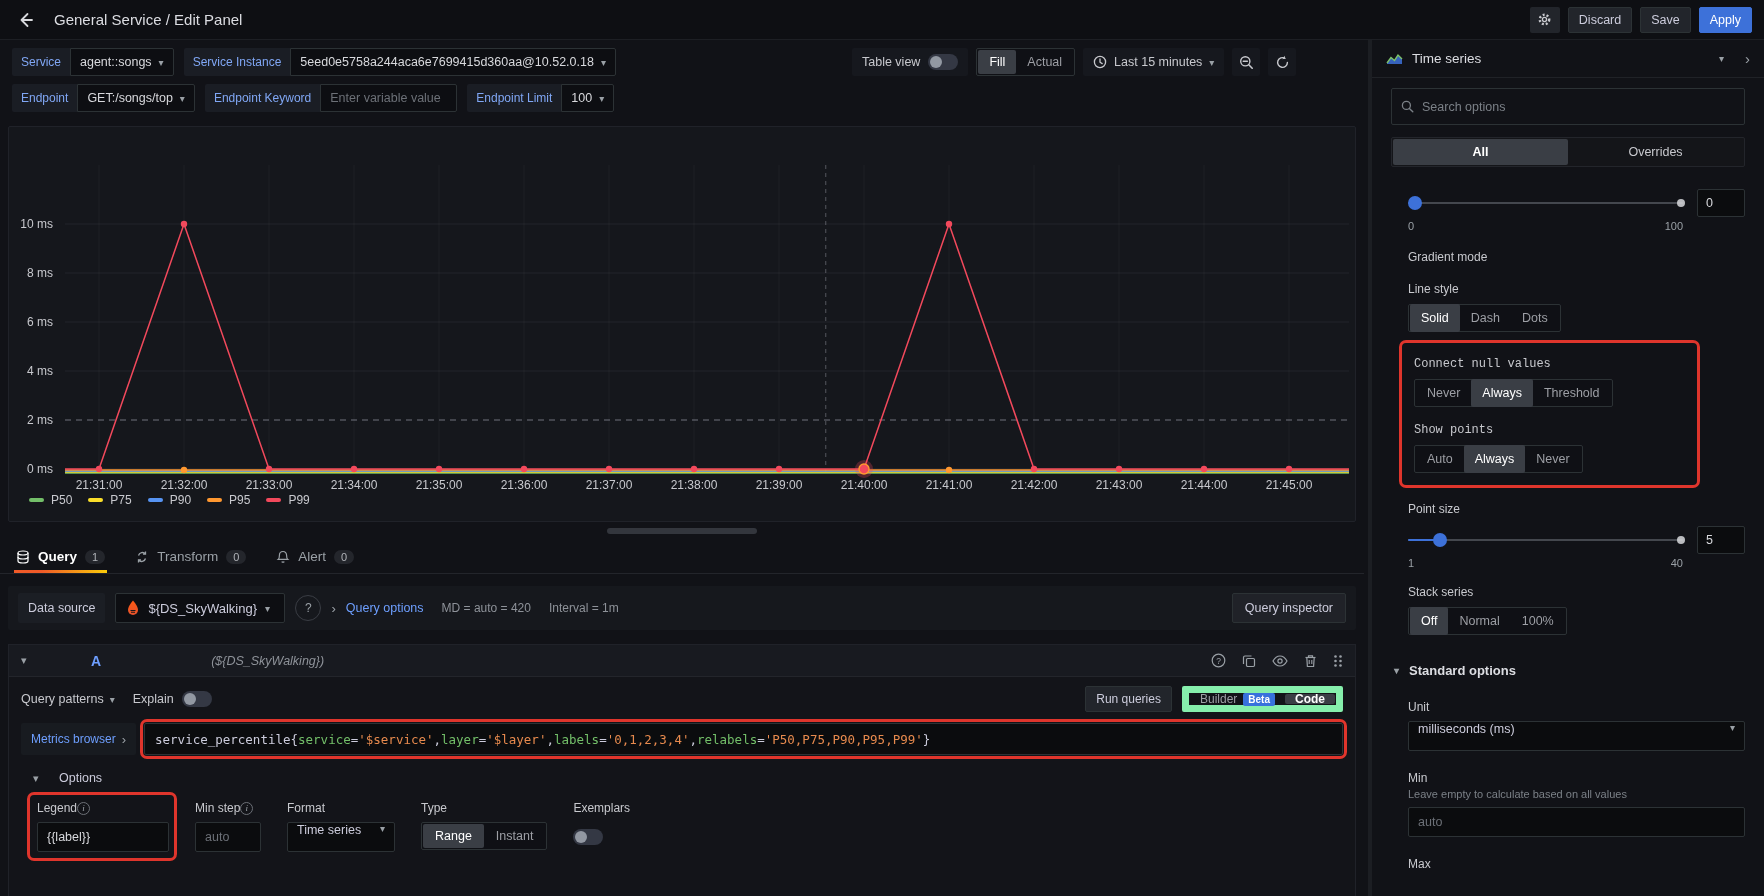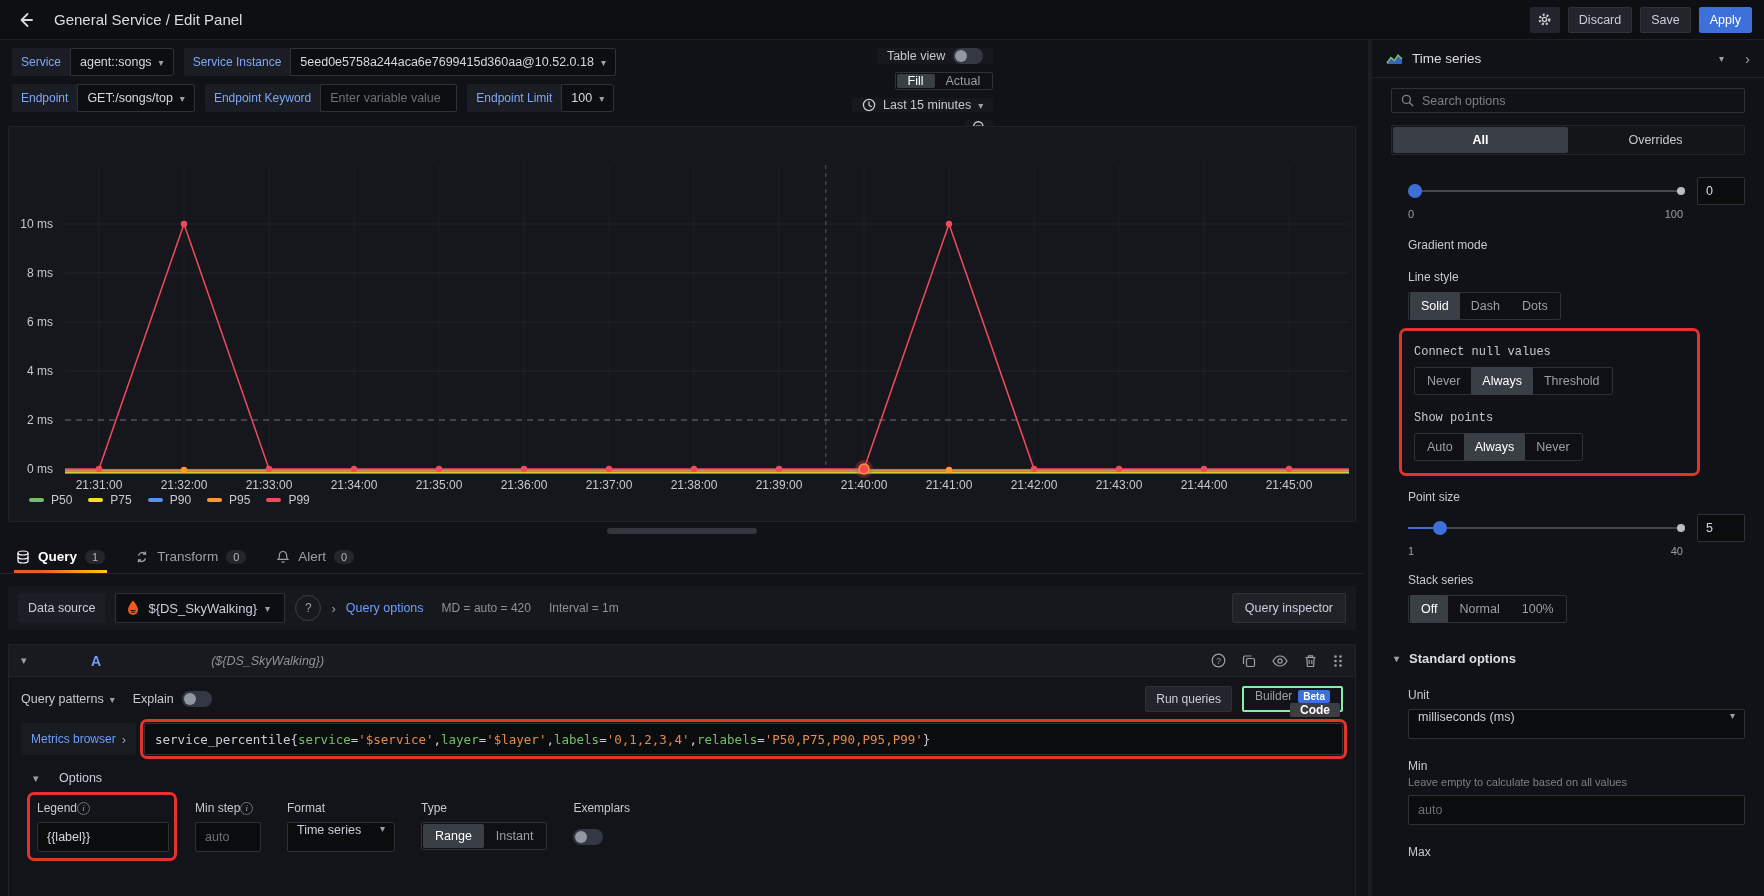--- a/index.html
+++ b/index.html
@@ -19,21 +19,21 @@
   
   .vars-row { position:absolute; left:12px; display:flex; align-items:center; gap:10px; height:28px; }
   .var-group { display:flex; align-items:stretch; height:28px; }
   .var-label { background:#1a1d24; color:#80a7f5; font-size:12px; display:flex; align-items:center; padding:0 9px; border-radius:2px 0 0 2px; }
   .var-value { background:#0d0e12; border:1px solid #2c3235; border-radius:0 2px 2px 0; display:flex; align-items:center; padding:0 9px; gap:7px; color:#d8d9dd; font-size:12.5px; cursor:pointer; }
   .var-value input { background:transparent; border:0; outline:0; color:#d8d9dd; font-size:12.5px; width:122px; font-family:"Liberation Sans",sans-serif; }
   .var-value input::placeholder { color:#6c7077; }
   .chev { color:#9aa0a6; font-size:10px; }
 
   
-  .toolbar-right { position:absolute; top:48px; left:852px; height:28px; display:flex; align-items:flex-end; gap:8px;flex-direction:column; }
+  .toolbar-right { position:absolute; top:48px; left:852px; height:28px; display:flex; align-items:flex-start; gap:8px; }
   .tv-group { height:28px; background:#16181e; border-radius:2px; display:flex; align-items:center; padding:0 10px; gap:8px; color:#c8c9ce; font-size:12.5px; }
   .toggle { width:30px; height:16px; border-radius:8px; background:#343844; position:relative; cursor:pointer; flex:none; }
   .toggle .knob { position:absolute; left:2px; top:2px; width:12px; height:12px; border-radius:50%; background:#9298a2; }
   .seg { display:flex; align-items:center; height:28px; background:#0f1015; border:1px solid #2c3235; border-radius:2px; padding:1px; }
   .seg .seg-item { height:100%; display:flex; align-items:center; padding:0 11px; color:#9d9fa5; font-size:12.5px; cursor:pointer; border-radius:2px; white-space:nowrap; }
   .seg .seg-item.active { background:#3a3e45; color:#fff; font-weight:500; }
   .time-picker { height:28px; background:#16181e; border-radius:2px; display:flex; align-items:center; gap:7px; padding:0 10px; color:#c8c9ce; font-size:12.5px; cursor:pointer; }
   .sq-icon { width:28px; height:28px; background:#16181e; border-radius:2px; display:flex; align-items:center; justify-content:center; cursor:pointer; }
 
   
@@ -72,21 +72,21 @@
   .qc-chevron { color:#9aa0a6; font-size:11px; cursor:pointer; width:18px; }
   .qc-ref { color:#6e9fff; font-weight:700; font-size:14px; margin-left:52px; cursor:pointer; }
   .qc-ds-hint { color:#8e9299; font-style:italic; font-size:12.5px; margin-left:110px; }
   .qc-icons { margin-left:auto; display:flex; align-items:center; gap:16px; color:#9aa0a6; }
   .qc-icons .qi { cursor:pointer; display:flex; align-items:center; }
   .qc-row2 { height:44px; display:flex; align-items:center; padding:0 12px; gap:18px; }
   .muted-link { color:#c8c9ce; font-size:12.5px; display:flex; gap:6px; align-items:center; cursor:pointer; }
   .explain { display:flex; align-items:center; gap:8px; color:#c8c9ce; font-size:12.5px; }
   .qc-row2-right { margin-left:auto; display:flex; align-items:center; gap:10px; }
   .run-btn { height:26px; border:1px solid #2c3235; background:#22252b; border-radius:2px; padding:0 10px; display:flex; align-items:center; font-size:12px; cursor:pointer; }
-  .bc-group { display:flex; align-items:flex-end; height:26px; border:2px solid #86efac; border-radius:2px; padding:1px;flex-direction:column; }
+  .bc-group { display:flex; align-items:flex-start; height:26px; border:7px solid #86efac; border-radius:2px; padding:1px; }
   .bc-item { height:100%; display:flex; align-items:center; gap:6px; padding:0 10px; color:#9d9fa5; font-size:12px; cursor:pointer; border-radius:2px; }
   .bc-item.active { background:#3a3e45; color:#fff; font-weight:600; }
   .beta-badge { background:#3871dc; color:#fff; font-size:10px; padding:1px 5px; border-radius:2px; font-weight:700; }
   .qc-row3 { display:flex; align-items:stretch; padding:0 12px; gap:8px; height:32px; margin-top:2px; }
   .mb-btn { background:#181b20; display:flex; align-items:center; gap:6px; padding:0 10px; color:#6e9fff; font-size:12px; font-weight:500; cursor:pointer; border-radius:2px; white-space:nowrap; }
   .expr-wrap { position:relative; flex:1; }
   .expr { width:100%; height:100%; background:#0b0c0e; border:1px solid #2c3235; border-radius:2px; display:flex; align-items:center; padding:0 10px; font-family:"DejaVu Sans Mono", monospace; font-size:12.5px; white-space:nowrap; overflow:hidden; cursor:text; }
   .tk-p { color:#ccccdc; } .tk-k { color:#73bf69; } .tk-v { color:#e78a4e; }
   .annot { position:absolute; border:3px solid #df352c; border-radius:7px; pointer-events:none; }
   .expr-annot { left:-4px; right:-4px; top:-4px; bottom:-4px; }
@@ -102,21 +102,21 @@
   .legend-annot { left:-10px; right:-8px; top:-9px; bottom:-9px; }
   .seg.small .seg-item { padding:0 12px; }
 
   
   .sidebar { position:absolute; left:1368px; top:40px; width:396px; bottom:0; background:#111217; border-left:4px solid #1c1e23; }
   .sb-header { height:38px; border-bottom:1px solid #202227; display:flex; align-items:center; padding:0 14px; gap:9px; }
   .sb-header .sb-title { font-size:13.5px; color:#dcdde2; }
   .sb-header .chev { margin-left:auto; }
   .sb-collapse { color:#9aa0a6; font-size:15px; margin-left:12px; cursor:pointer; }
   .sb-content { position:absolute; top:38px; bottom:0; left:0; right:0; overflow:hidden; padding:10px 19px 0 36px; }
-  .search-box { margin-left:-17px; height:25px; border:1px solid #2c3235; border-radius:2px; display:flex; align-items:center; gap:8px; padding:0 9px; color:#7b8087; }
+  .search-box { margin-left:-17px; height:37px; border:1px solid #2c3235; border-radius:2px; display:flex; align-items:center; gap:8px; padding:0 9px; color:#7b8087; }
   .search-box input { flex:1; background:transparent; border:0; outline:0; color:#d8d9dd; font-size:12.5px; font-family:"Liberation Sans",sans-serif; }
   .search-box input::placeholder { color:#7b8087; }
   .sb-tabs { margin:12px 0 0 -17px; height:30px; display:flex; background:#141519; border:1px solid #23252b; border-radius:2px; padding:1px; }
   .sb-tab { flex:1; display:flex; align-items:center; justify-content:center; font-size:12.5px; color:#c8c9ce; cursor:pointer; border-radius:2px; }
   .sb-tab.active { background:#3a3e45; color:#fff; font-weight:600; }
   .slider-block { margin-top:22px; }
   .slider-row { display:flex; align-items:center; gap:14px; }
   .slider-track-wrap { flex:1; position:relative; height:14px; }
   .slider-track { position:absolute; left:0; right:0; top:6px; height:2px; background:#44474e; border-radius:1px; }
   .slider-fill { position:absolute; top:6px; height:2px; background:#3d71d9; border-radius:1px; }

